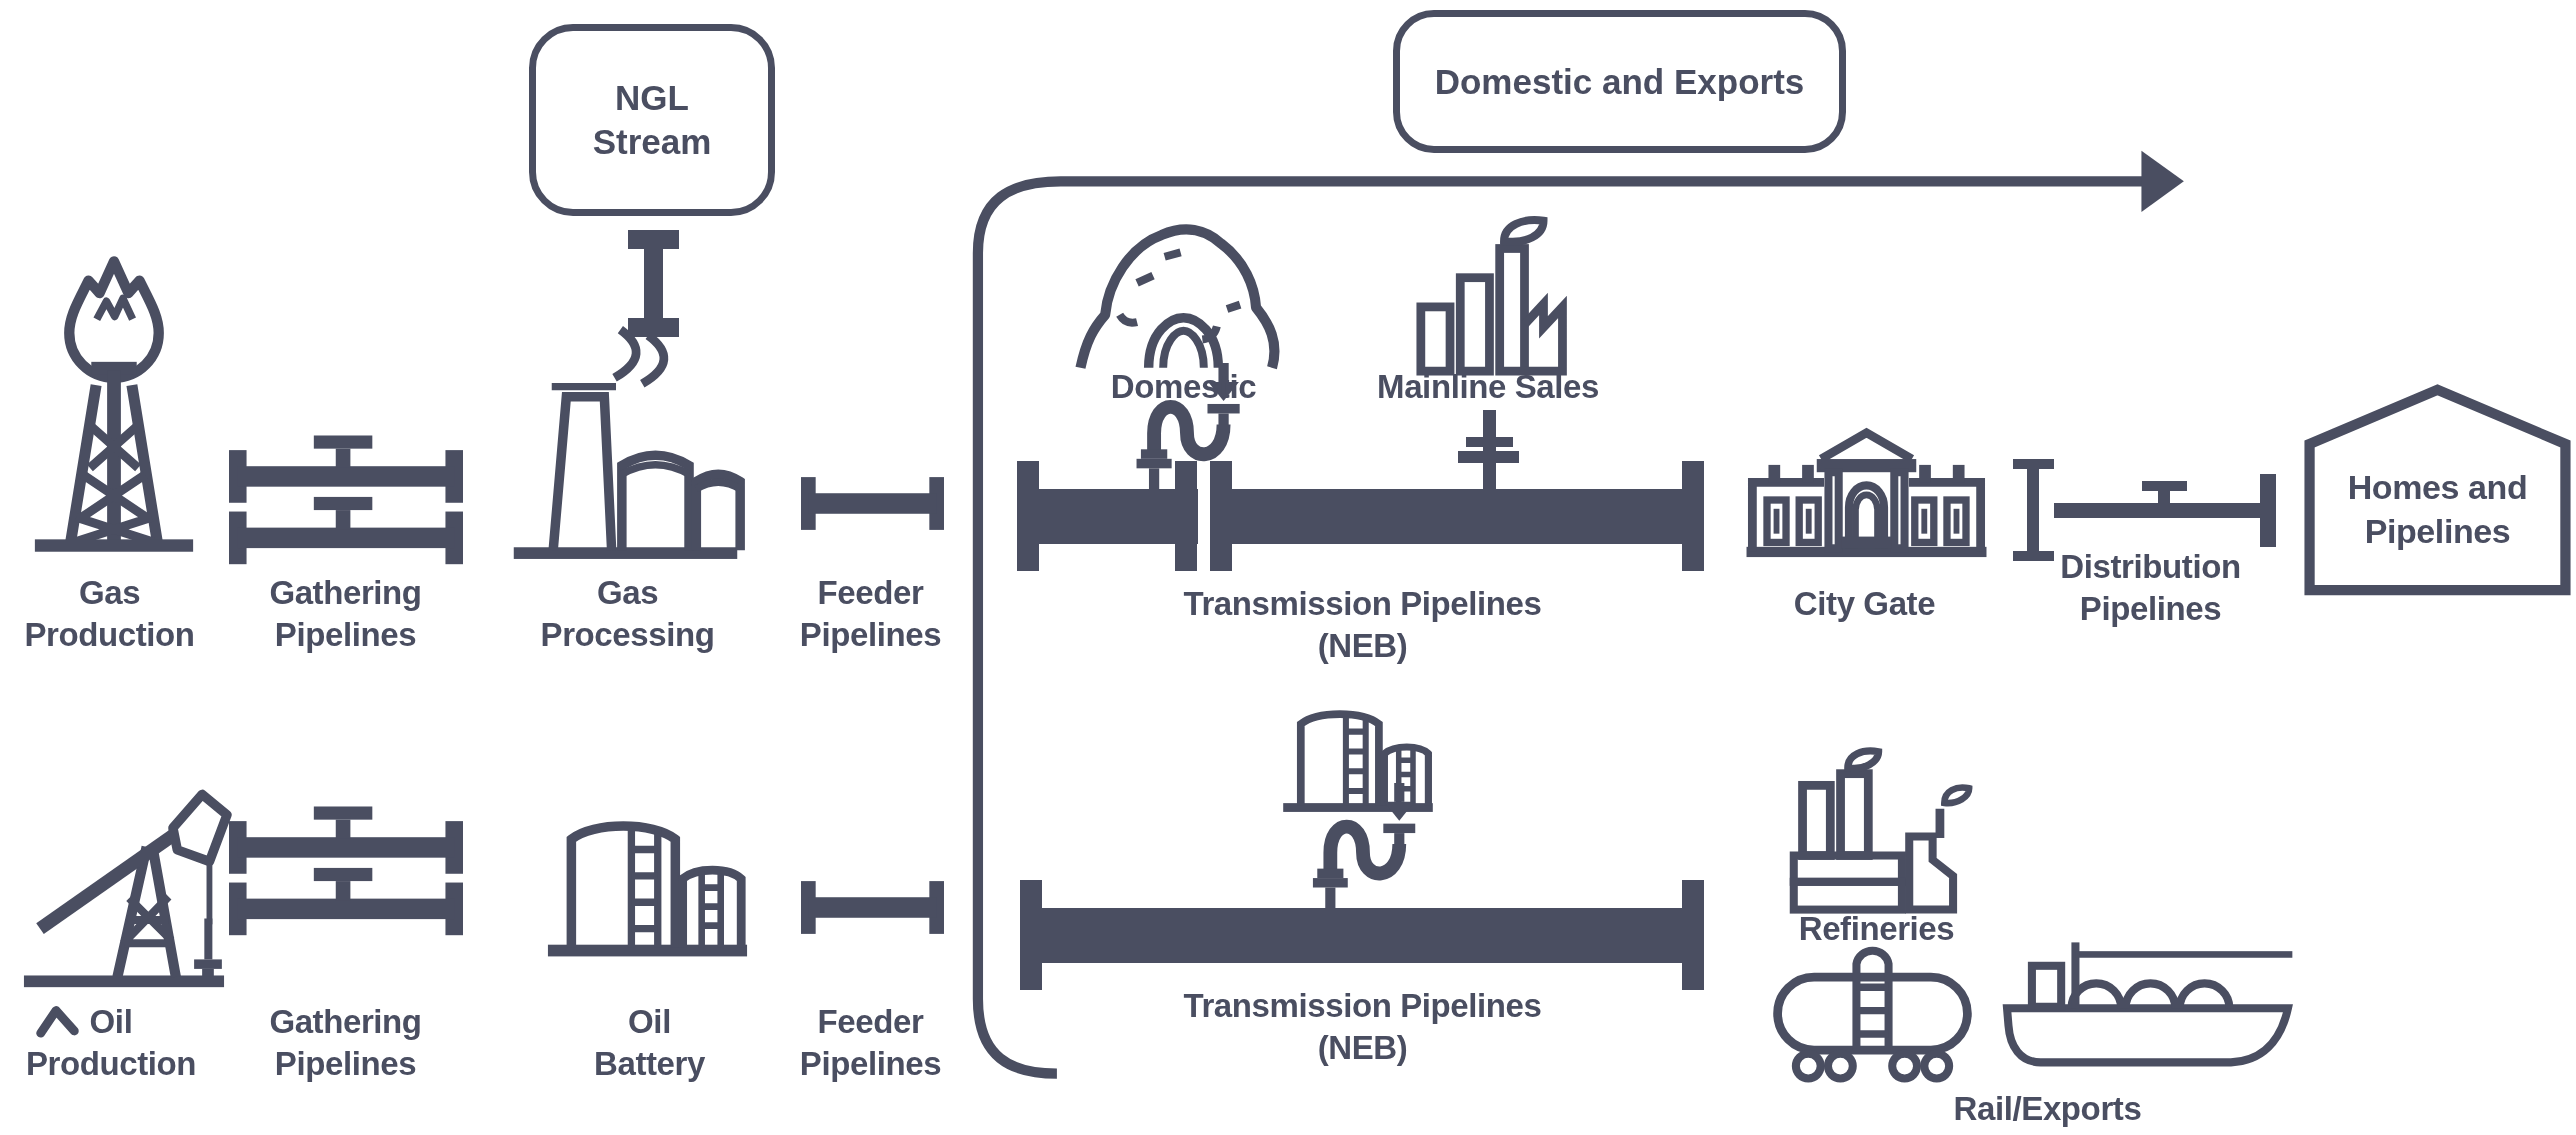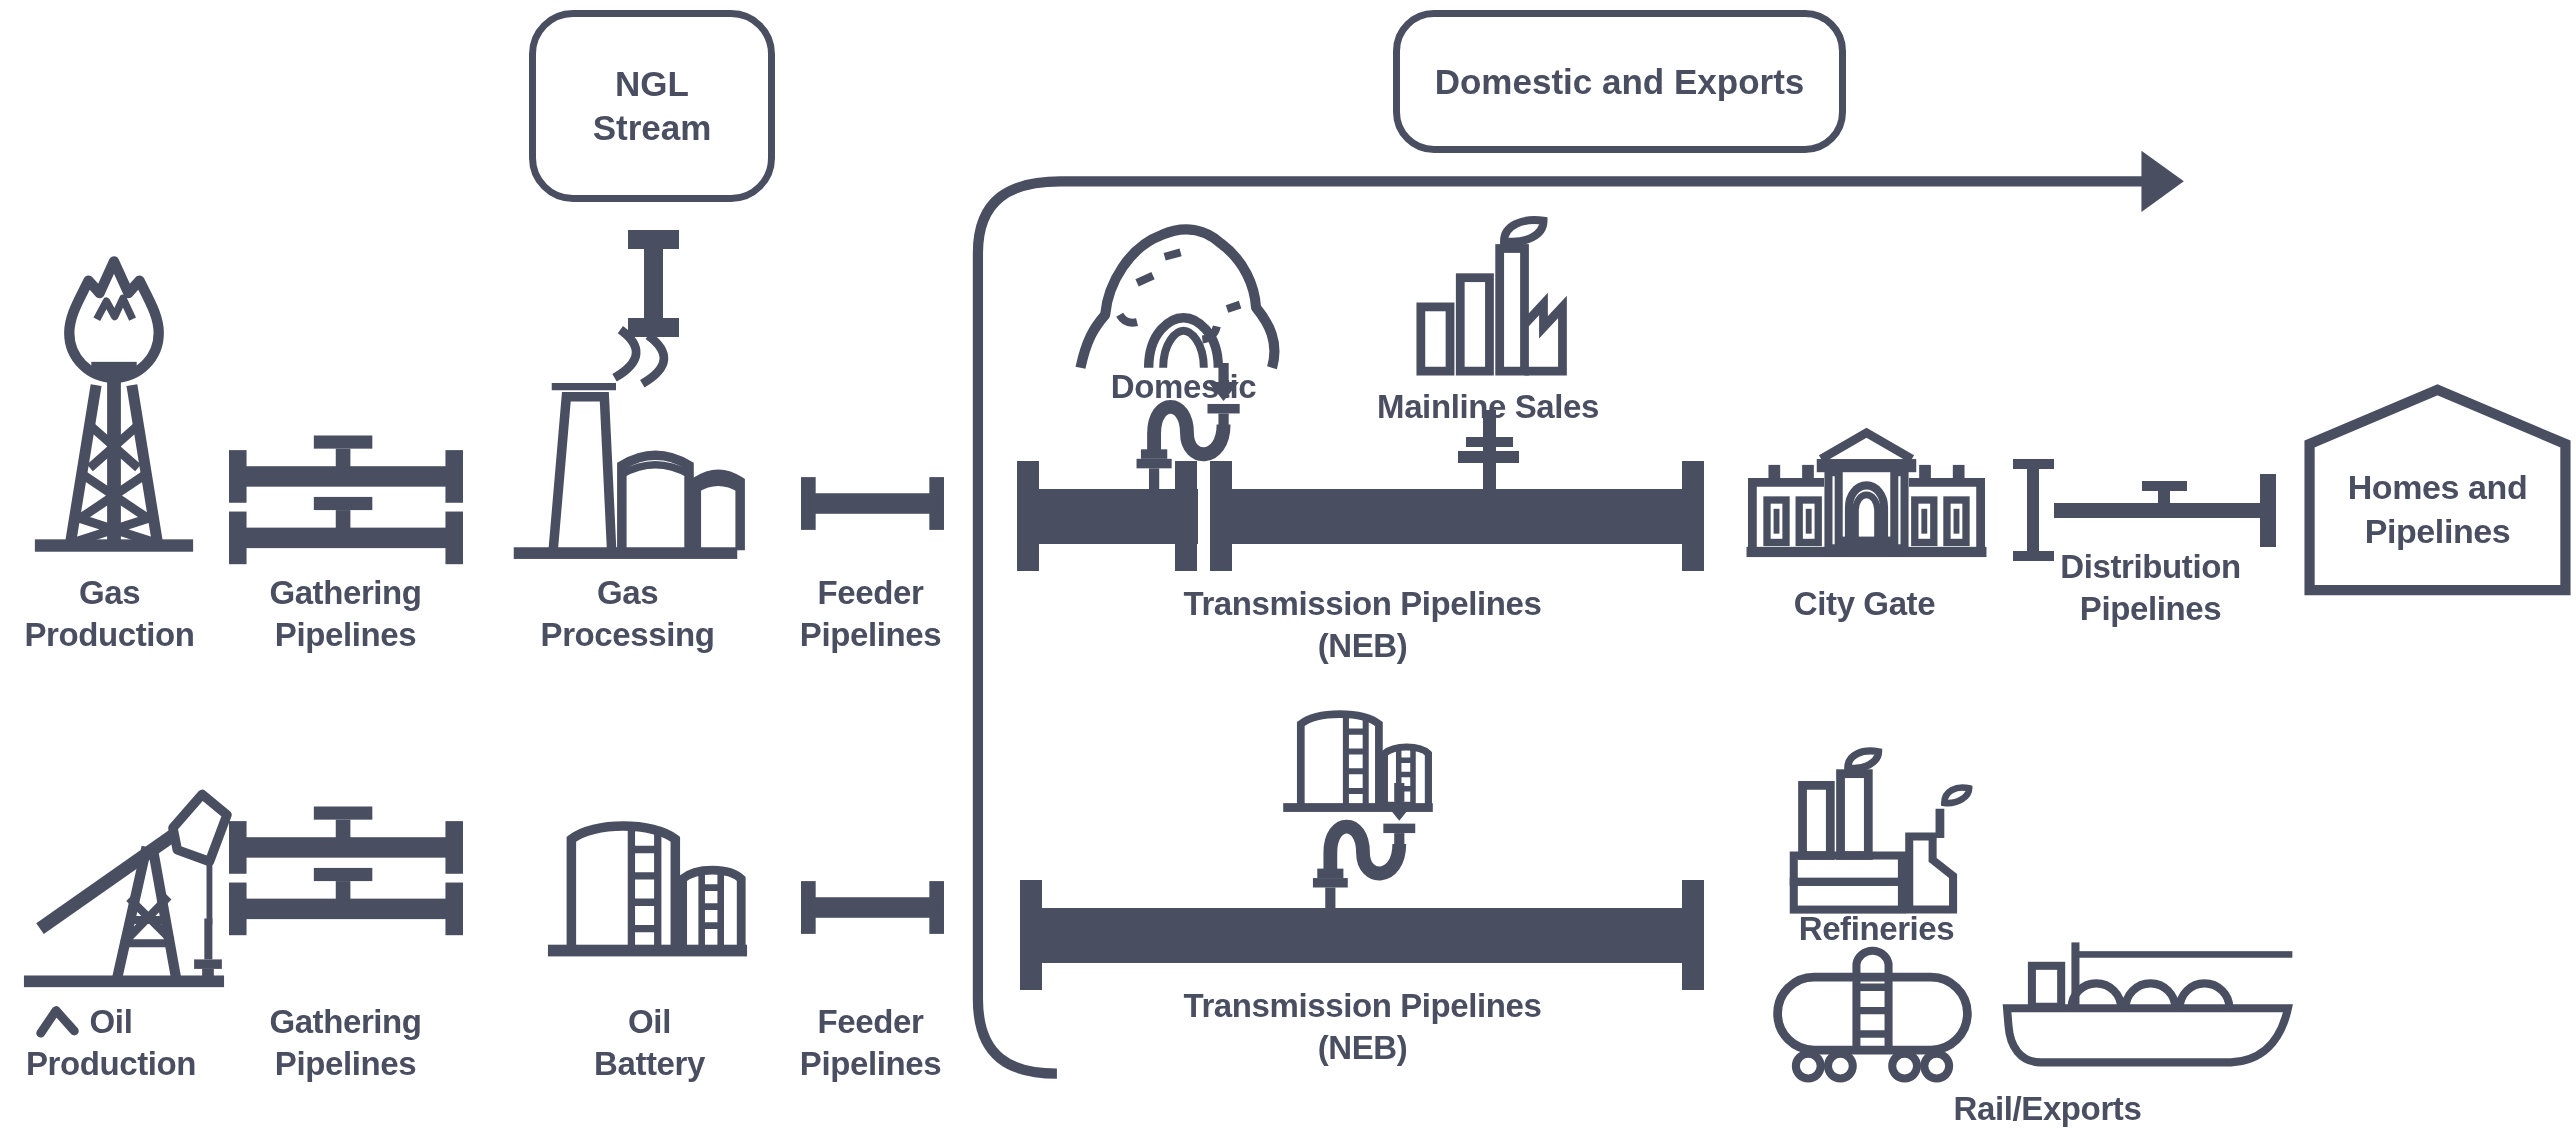--- a/index.html
+++ b/index.html
@@ -28,21 +28,21 @@
   .stroke { stroke:var(--ink); fill:none; }
 </style>
 </head>
 <body>
 
 <svg class="abs" style="left:0;top:0" width="2576" height="1135" viewBox="0 0 3522 1552">
   <path class="stroke" stroke-width="14" d="M1445 1468 C1382 1468 1337 1446 1337 1366 L1337 346 C1337 272 1382 248 1450 248 L2936 248"></path>
   <polygon fill="var(--ink)" points="2928,206 2986,248 2928,290"></polygon>
 </svg>
 
-<div class="titlebox" style="left:529px;top:10px;width:246px;height:192px;">
+<div class="titlebox" style="left:529px;top:24px;width:246px;height:192px;">
   <span>NGL
 Stream</span>
 </div>
 <div class="titlebox" style="left:1393px;top:10.2px;width:453px;height:143px;border-radius:41px;">
   <span>Domestic and Exports</span>
 </div>
 
 <div class="fill" style="left:628px;top:230px;width:51px;height:19px;"></div>
 <div class="fill" style="left:644px;top:230px;width:19px;height:107px;"></div>
 <div class="fill" style="left:628px;top:318px;width:51px;height:19px;"></div>
@@ -276,21 +276,21 @@
 
 <div class="lbl" style="left:0px;top:572px;width:219px;">Gas
 Production</div>
 <div class="lbl" style="left:236px;top:572px;width:219px;">Gathering
 Pipelines</div>
 <div class="lbl" style="left:518px;top:572px;width:219px;">Gas
 Processing</div>
 <div class="lbl" style="left:761px;top:572px;width:219px;">Feeder
 Pipelines</div>
 <div class="lbl" style="left:1074px;top:366px;width:219px;">Domestic</div>
-<div class="lbl" style="left:1360px;top:366px;width:256px;margin-top:20px;">Mainline Sales</div>
+<div class="lbl" style="left:1360px;top:366px;width:256px;">Mainline Sales</div>
 <div class="lbl" style="left:1143px;top:583px;width:439px;">Transmission Pipelines (NEB)</div>
 <div class="lbl" style="left:1755px;top:583px;width:219px;">City Gate</div>
 <div class="lbl" style="left:2041px;top:546px;width:219px;">Distribution
 Pipelines</div>
 <div class="lbl" style="left:1.5px;top:1001px;width:219px;">Oil
 Production</div>
 <div class="lbl" style="left:236px;top:1001px;width:219px;">Gathering
 Pipelines</div>
 <div class="lbl" style="left:540px;top:1001px;width:219px;">Oil
 Battery</div>

